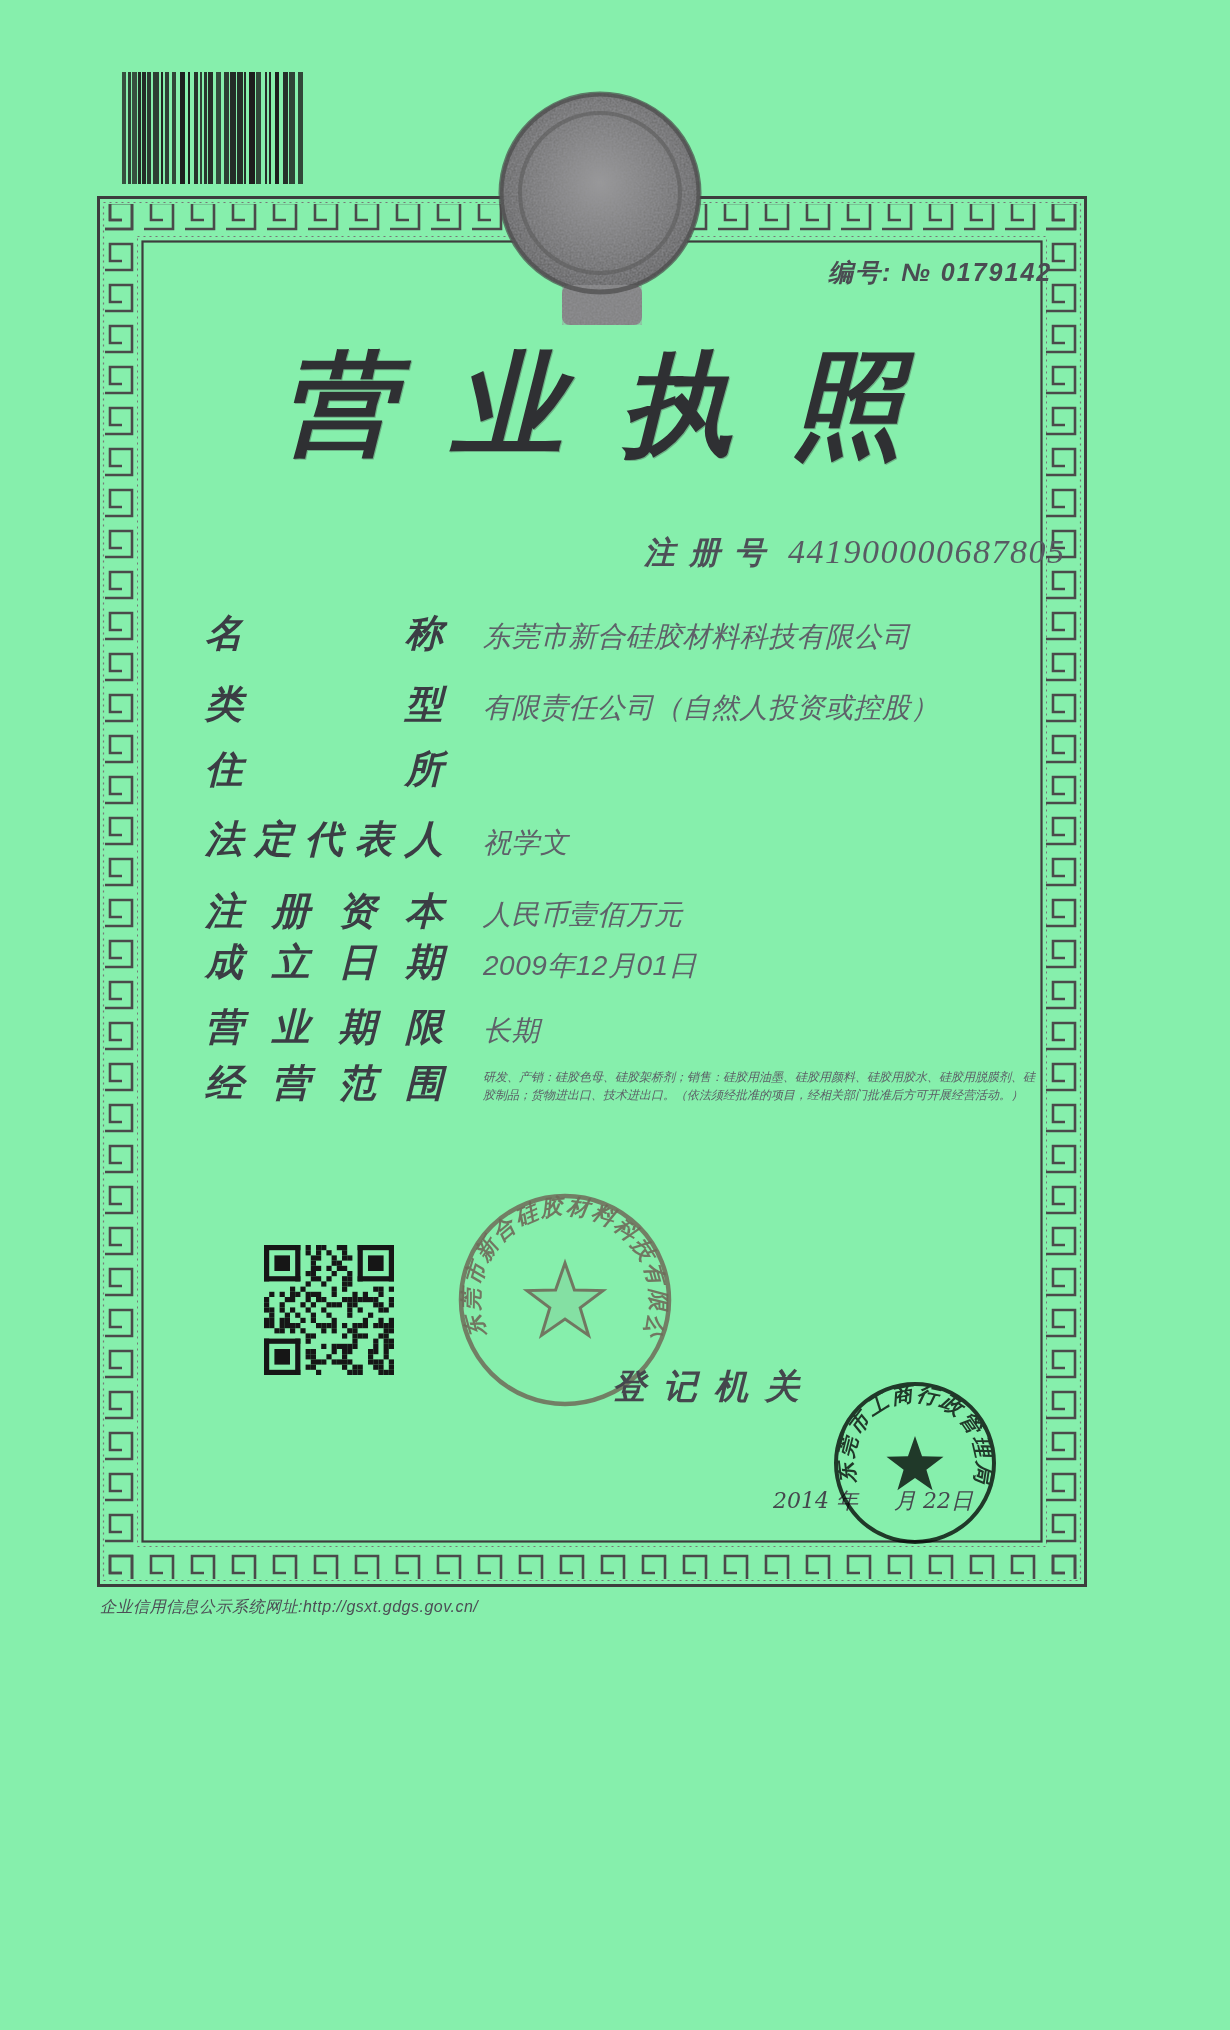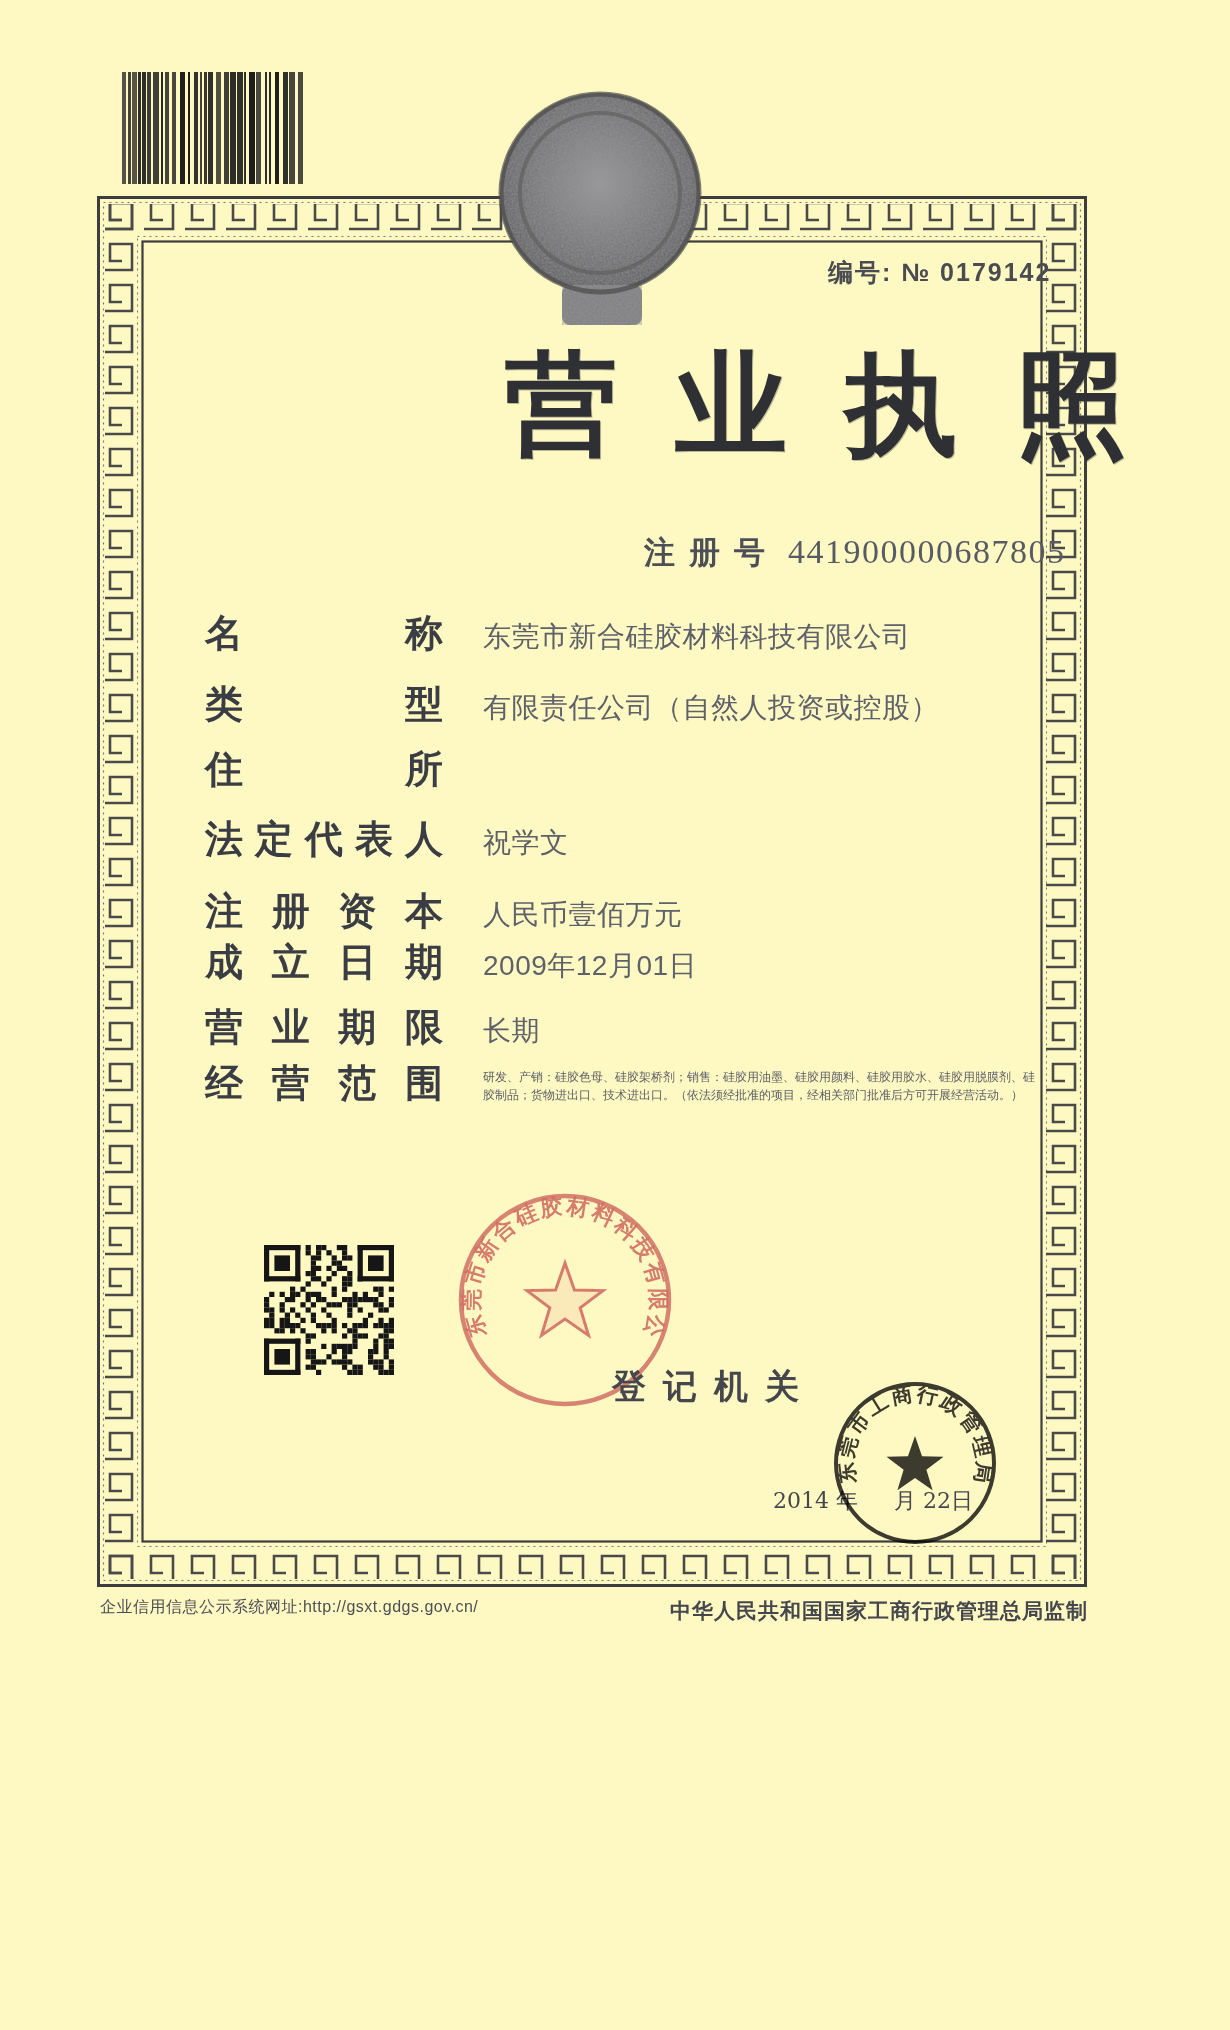--- a/index.html
+++ b/index.html
@@ -1,32 +1,32 @@
 <!DOCTYPE html>
 <html><head>
 <meta charset="utf-8">
 <style>
   html,body{margin:0;padding:0;background:#e8e8e8;}
-  .page{position:relative;width:1230px;height:2030px;background:#fef9c3;overflow:hidden;
-        font-family:"Liberation Sans",sans-serif;color:#3b3d44;}
+  .page{position:relative;width:1230px;height:2030px;background:#86efac;overflow:hidden;
+        font-family:"Liberation Sans",sans-serif;color:#3b3d44;font-style:italic;}
   svg{display:block}
   .abs{position:absolute;}
 
   
   #frame{left:97px;top:196px;}
 
   
   #barcode{left:120px;top:70px;}
   #emblem{left:490px;top:80px;}
 
   
   .serial{left:828px;top:256px;font-size:25px;letter-spacing:2px;color:#4a4c52;font-weight:600;}
 
   
-  .title{left:0;top:330px;width:1185px;text-align:right;font-family:"DejaVu Sans",sans-serif;
+  .title{left:0;top:330px;width:1185px;text-align:center;font-family:"DejaVu Sans",sans-serif;
          font-weight:700;font-size:112px;letter-spacing:58px;text-indent:58px;color:#2f3033;
          text-shadow:1px 1px 0 rgba(60,60,60,.35);}
 
   
   .regno{left:612px;top:532px;display:flex;align-items:baseline;}
   .regno .lbl{font-family:"DejaVu Serif",serif;font-weight:600;font-size:31px;letter-spacing:14px;color:#4d4f57;margin-left:32px;}
   .regno .num{font-family:"Liberation Serif",serif;font-size:34px;letter-spacing:1.5px;color:#585b63;margin-left:9px;}
 
   
   .fields{position:absolute;left:205px;top:0;width:860px;}
@@ -411,15 +411,14 @@
       <path id="authArc" d="M26.7,106.2 A62,62 0 1 1 143.3,106.2" fill="none"></path>
     </defs>
     <circle cx="85" cy="85" r="79" fill="none" stroke="#2b2b2b" stroke-width="4"></circle>
     <text font-size="21" letter-spacing="2.5" fill="#2b2b2b" font-family="Liberation Sans,sans-serif" font-weight="700">
       <textPath href="#authArc" startOffset="2">东莞市工商行政管理局</textPath>
     </text>
     <polygon points="85,58 92.05,78.3 113.5,78.7 96.4,91.7 102.6,112.3 85,100 67.4,112.3 73.6,91.7 56.5,78.7 77.95,78.3" fill="#2b2b2b"></polygon>
   </svg>
 
   <div class="abs footer-left">企业信用信息公示系统网址:http://gsxt.gdgs.gov.cn/</div>
-  <div class="abs footer-right">中华人民共和国国家工商行政管理总局监制</div>
 
 </div>
 
 </body></html>

